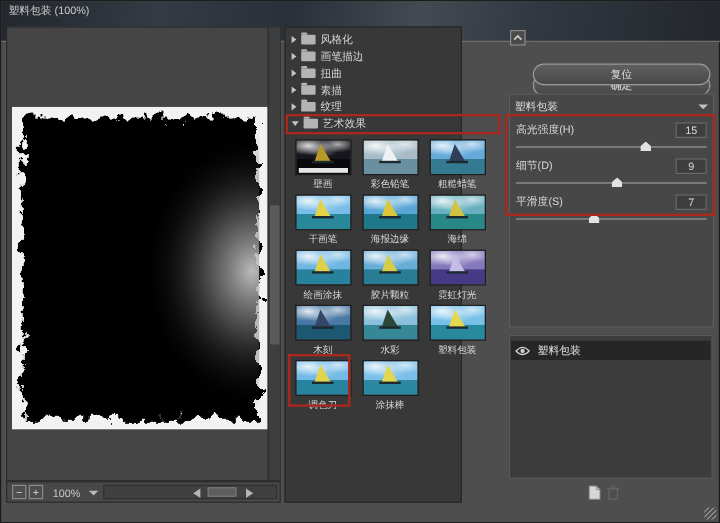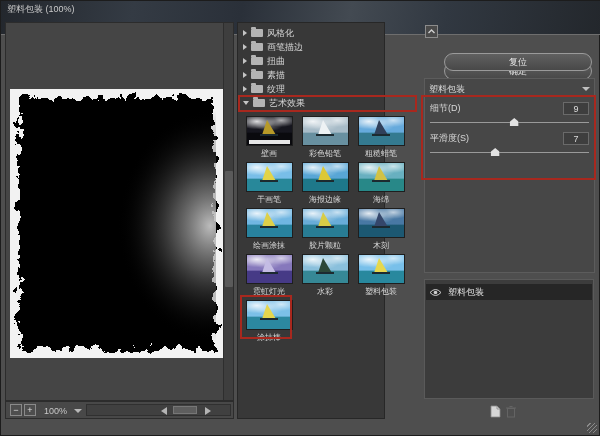--- a/index.html
+++ b/index.html
@@ -202,34 +202,38 @@
         </div>
         <div class="cell">
           <div class="thumb" style="--sky: #70b6e2; --sea: #28829e; --sail: #ded04a;"></div>
           <div class="tlabel">绘画涂抹</div>
         </div>
         <div class="cell">
           <div class="thumb" style="--sky: #68acd8; --sea: #287c94; --sail: #d8cc46;"></div>
           <div class="tlabel">胶片颗粒</div>
         </div>
         <div class="cell">
+          <div class="thumb" style="--sky: #8678bc; --sea: #463a86; --sail: #c4bce4;"></div>
+          <div class="tlabel">霓虹灯光</div>
+        </div>
+        <div class="cell">
           <div class="thumb" style="--sky: #4878a4; --sea: #1c5872; --sail: #34466a;"></div>
           <div class="tlabel">木刻</div>
         </div>
         <div class="cell">
-          <div class="thumb" style="--sky: #8678bc; --sea: #463a86; --sail: #c4bce4;"></div>
-          <div class="tlabel">霓虹灯光</div>
-        </div>
-        <div class="cell">
           <div class="thumb" style="--sky: #8ac0dc; --sea: #368896; --sail: #2c4838;"></div>
           <div class="tlabel">水彩</div>
         </div>
         <div class="cell">
           <div class="thumb" style="--sky: #78c0ea; --sea: #28889e; --sail: #e6d84e;"></div>
           <div class="tlabel">塑料包装</div>
+        </div>
+        <div class="cell">
+          <div class="thumb" style="--sky: #74bae6; --sea: #28849e; --sail: #e2d44c;"></div>
+          <div class="tlabel">调色刀</div>
         </div>
         <div class="cell">
           <div class="thumb" style="--sky: #7cc0e8; --sea: #2c88a0; --sail: #e4d64e;"></div>
           <div class="tlabel">涂抹棒</div>
         </div>
       </div>
   </div>
 
   <div id="collapse-btn">
     <svg width="9" height="9" viewBox="0 0 9 9">
@@ -238,20 +242,29 @@
   </div>
   <div class="pushbtn" id="ok-btn">确定</div>
   <div class="pushbtn" id="reset-btn">复位</div>
 
   <div id="settings-box">
     <div id="preset-row">
       <span id="preset-label">塑料包装</span>
       <span id="preset-chevron"></span>
     </div>
     <div id="slider-list">
+        <div class="sgroup">
+          <div class="srow">
+            <span class="slabel">高光强度(H)</span>
+            <span class="sval">15</span>
+          </div>
+          <div class="track">
+            <span class="sthumb" style="left: 68%;"></span>
+          </div>
+        </div>
         <div class="sgroup">
           <div class="srow">
             <span class="slabel">细节(D)</span>
             <span class="sval">9</span>
           </div>
           <div class="track">
             <span class="sthumb" style="left: 53%;"></span>
           </div>
         </div>
         <div class="sgroup">

